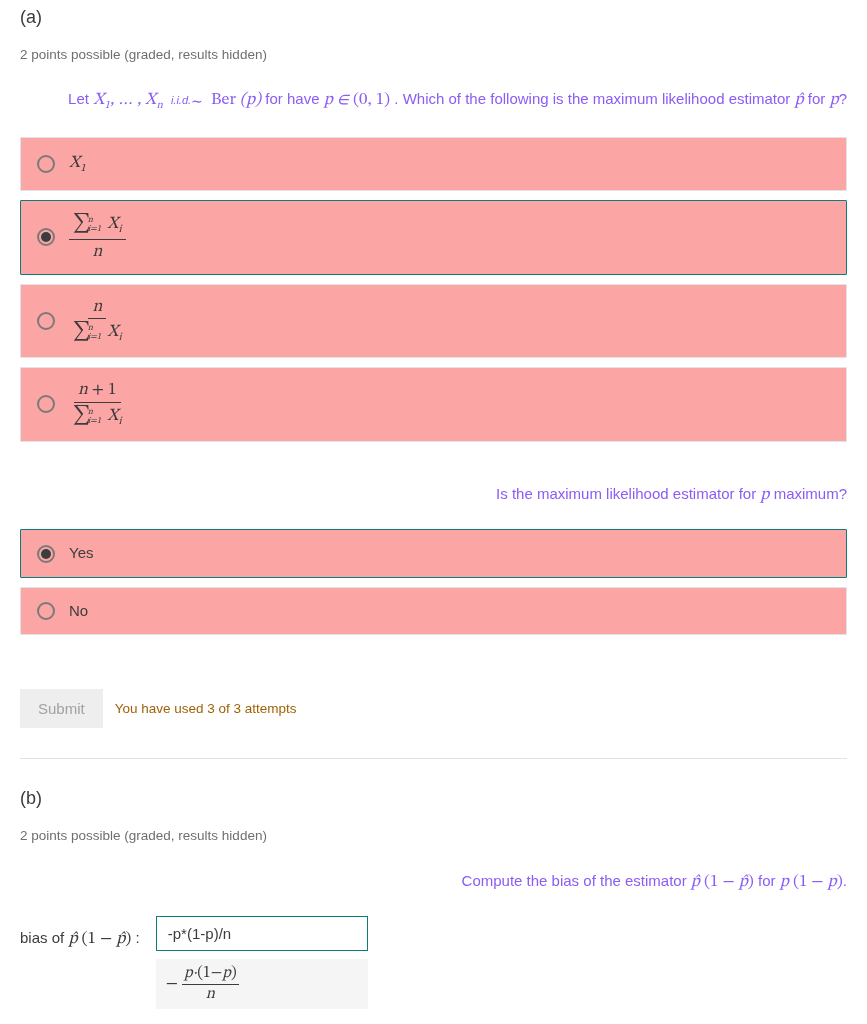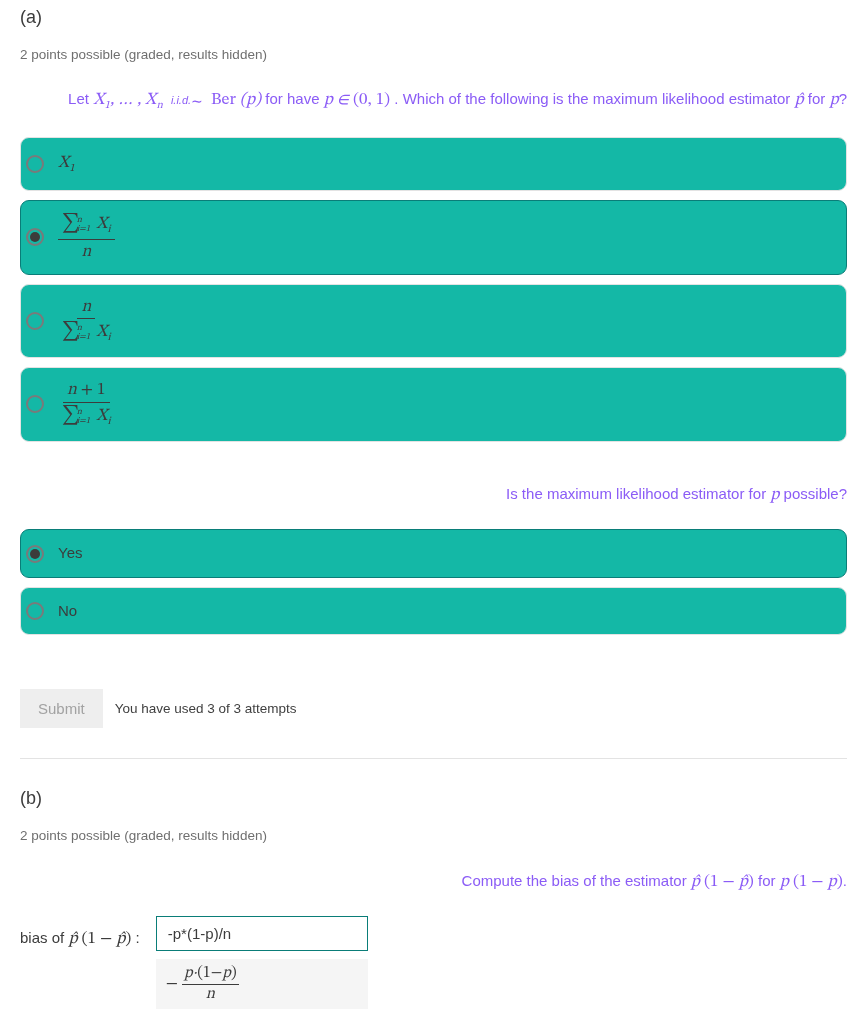--- a/index.html
+++ b/index.html
@@ -25,26 +25,26 @@
     .question-text {
       font-size: 15px;
       color: #8b5cf6;
       margin-bottom: 22px;
       text-align: right;
     }
     .radio-option {
       display: flex;
       align-items: center;
       border: 1px solid #e3e3e3;
-      border-radius: 9px;
-      padding: 12px 5px;
+      border-radius: 1px;
+      padding: 12px 16px;
       margin-bottom: 9px;
       min-height: 46px;
       cursor: pointer;
-      background: #14b8a6;
+      background: #fca5a5;
     }
     .radio-option.selected {
       border: 1px solid #0a7d78;
     }
     .radio-circle {
       width: 18px;
       height: 18px;
       border: 2px solid #7a7a7a;
       border-radius: 50%;
       margin-right: 14px;
@@ -111,21 +111,21 @@
       gap: 12px;
     }
     .submit-btn {
       background: #eee;
       color: #a2a2a2;
       border: none;
       padding: 11px 18px;
       font-size: 15px;
       cursor: default;
     }
-    .attempts-text { font-size: 13.5px; color: #404040; }
+    .attempts-text { font-size: 13.5px; color: #a16207; }
     hr.sep { border: none; border-top: 1px solid #e3e3e3; margin: 30px 0 26px; }
     .input-row {
       display: flex;
       align-items: flex-start;
       gap: 16px;
       margin-bottom: 16px;
     }
     .input-label { padding-top: 10px; }
     .input-col { display: flex; flex-direction: column; gap: 8px; }
     input.text-input {
@@ -216,21 +216,21 @@
                 <span>i=1</span>
               </span>
             </span> X<span class="sub">i</span></span>
       </span>
     </span>
   </div>
 
   <div class="question-text spaced">
     <span>Is the maximum likelihood estimator for </span>
     <span class="math">p</span>
-    <span> possible?</span>
+    <span> maximum?</span>
   </div>
 
   <div class="radio-option selected">
     <span class="radio-circle"></span>
     <span>Yes</span>
   </div>
   <div class="radio-option">
     <span class="radio-circle"></span>
     <span>No</span>
   </div>

